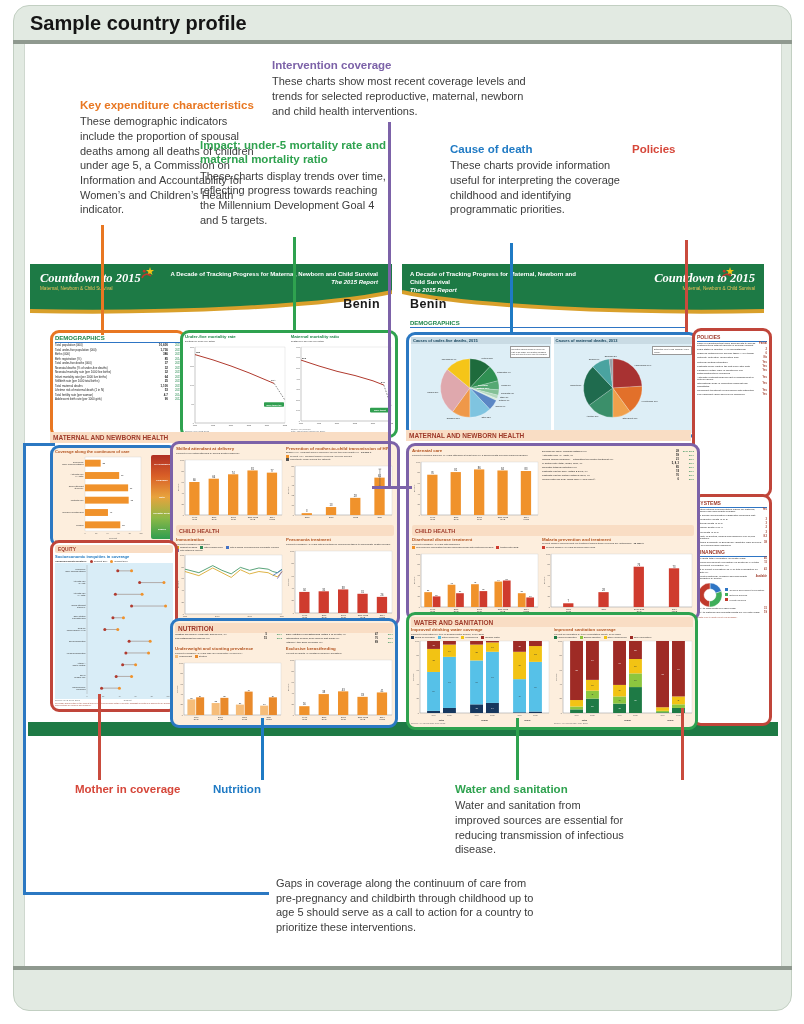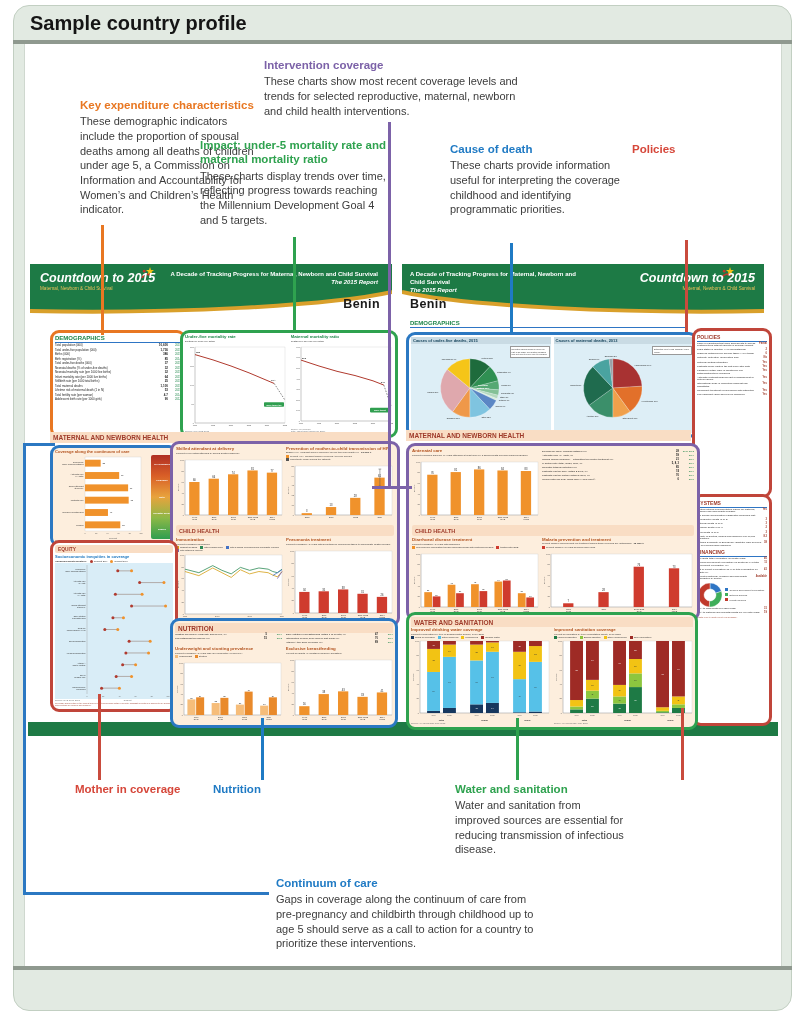--- a/index.html
+++ b/index.html
@@ -9,21 +9,21 @@
   .card{position:absolute;left:13px;top:5px;width:777px;height:1004px;background:#e2eae2;border:1px solid #c2cfc2;border-radius:16px;}
   .page-title{position:absolute;left:30px;top:12px;font-size:20px;font-weight:bold;color:#151515;z-index:6;}
   .rule-top{position:absolute;left:13px;top:40px;width:779px;height:4px;background:#8f998f;z-index:6;}
   .rule-bot{position:absolute;left:13px;top:966px;width:779px;height:4px;background:#8f998f;z-index:6;}
   .content{position:absolute;left:24px;top:44px;width:756px;height:922px;background:#ffffff;border-left:1px solid #cfd8cf;border-right:1px solid #cfd8cf;z-index:1;}
   
   .ann{position:absolute;z-index:40;}
   .ann-h{font-size:11.5px;font-weight:bold;margin-bottom:2px;line-height:1.25;}
   .ann-b{font-size:11px;color:#3c3c3c;line-height:1.33;}
   #ann-keypop{left:80px;top:98px;width:184px}   #ann-keypop .ann-h{color:#e87722}
-  #ann-interv{left:264px;top:58px;width:254px}  #ann-interv .ann-h{color:#7c62a8}
+  #ann-interv{left:272px;top:58px;width:254px}  #ann-interv .ann-h{color:#7c62a8}
   #ann-impact{left:200px;top:138px;width:192px} #ann-impact .ann-h{color:#2fa24f}
   #ann-cause{left:450px;top:142px;width:172px}  #ann-cause .ann-h{color:#1f7ac4}
   #ann-policies{left:632px;top:142px;width:152px} #ann-policies .ann-h{color:#d6473a}
   #ann-equity{left:75px;top:782px;width:154px}  #ann-equity .ann-h{color:#d6473a}
   #ann-nutrition{left:213px;top:782px;width:242px} #ann-nutrition .ann-h{color:#1f7ac4}
   #ann-water{left:455px;top:782px;width:170px}  #ann-water .ann-h{color:#2fa24f}
   #ann-systems{left:632px;top:782px;width:156px} #ann-systems .ann-h{color:#d6473a}
   #ann-continuum{left:276px;top:876px;width:270px} #ann-continuum .ann-h{color:#1f7ac4}
   
   .vline{position:absolute;width:3px;z-index:30;} .hline{position:absolute;height:3px;z-index:30;}
@@ -39,21 +39,21 @@
   #ln-sysfin{left:681px;top:708px;height:72px;background:#c94b3d}
   #ln-cont-v{left:23px;top:443px;height:452px;background:#2b78c2}
   #ln-cont-h1{left:23px;top:443px;width:32px;background:#2b78c2}
   #ln-cont-h2{left:23px;top:892px;width:246px;background:#2b78c2}
   #band-bottom{position:absolute;left:28px;top:722px;width:750px;height:14px;background:#1e7a45;z-index:5;}
   
   .page{position:absolute;top:264px;width:362px;height:458px;background:#fff;z-index:10;}
   #page-left{left:30px} #page-right{left:402px}
   .page-hdr{position:absolute;left:0;top:0;}
   .logo{position:absolute;color:#fff;z-index:2;}
-  .logo-main{font-family:Liberation Sans, sans-serif;font-style:italic;font-weight:bold;font-size:12.5px;line-height:1;}
+  .logo-main{font-family:Liberation Serif, serif;font-style:italic;font-weight:bold;font-size:12.5px;line-height:1;}
   .logo-sub{font-size:4.6px;color:#ecc25a;margin-top:1px;}
   .rep{position:absolute;color:#fff;font-weight:bold;font-size:6px;line-height:1.3;z-index:2;}
   .rep .it{font-style:italic;}
   .benin{position:absolute;font-size:12.5px;font-weight:bold;color:#1a1a1a;z-index:2;letter-spacing:0.4px;}
   
   .box{position:absolute;border-radius:9px;background:#fff;}
   .b-orange{border:3px solid #e87722}.b-green{border:3px solid #2fa24f}.b-blue{border:3px solid #2b78c2}
   .b-purple{border:3px solid #7c62a8}.b-red{border:3px solid #c0453a}
   .band{background:#f9ddc4;color:#9e3a2a;font-weight:bold;padding-left:3px;display:flex;align-items:center;}
   .band.pg{font-size:6.5px;} .band.inner{font-size:5.5px;border-radius:2px;}
@@ -138,21 +138,20 @@
       <div class="ann-h">Mother in coverage</div>
     </div>
   <div class="ann" id="ann-nutrition">
       <div class="ann-h">Nutrition</div>
     </div>
   <div class="ann" id="ann-water">
       <div class="ann-h">Water and sanitation</div>
       <div class="ann-b">Water and sanitation from improved sources are essential for reducing transmission of infectious disease.</div>
     </div>
   <div class="ann" id="ann-continuum">
-      <div class="ann-h">Continuum of care</div>
       <div class="ann-b">Gaps in coverage along the continuum of care from pre-pregnancy and childbirth through childhood up to age 5 should serve as a call to action for a country to prioritize these interventions.</div>
     </div>
 
   <div class="page" id="page-left">
     <svg class="page-hdr" width="362" height="56" viewBox="0 0 362 56">
       <path d="M0,0 H362 V28 C300,42 140,50 0,47 Z" fill="#1d7a45"></path>
       <path d="M0,47 C140,50 300,42 362,28" fill="none" stroke="#d9a02b" stroke-width="4"></path>
     </svg>
     <div class="logo" style="left:10px;top:8px;width:125px;">
       <div class="logo-main">Countdown to 2015</div>

